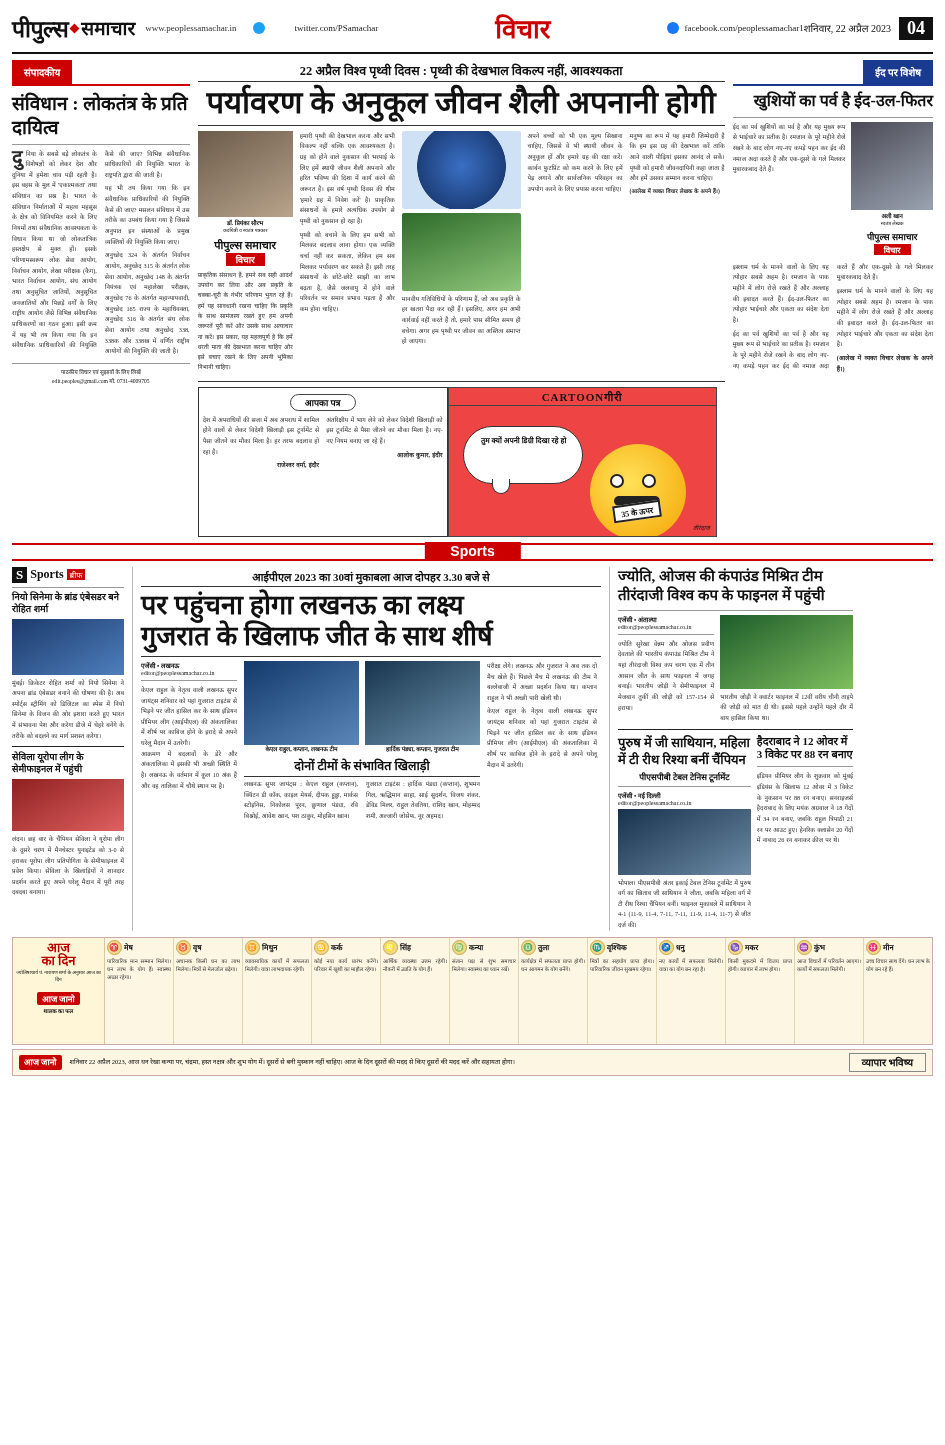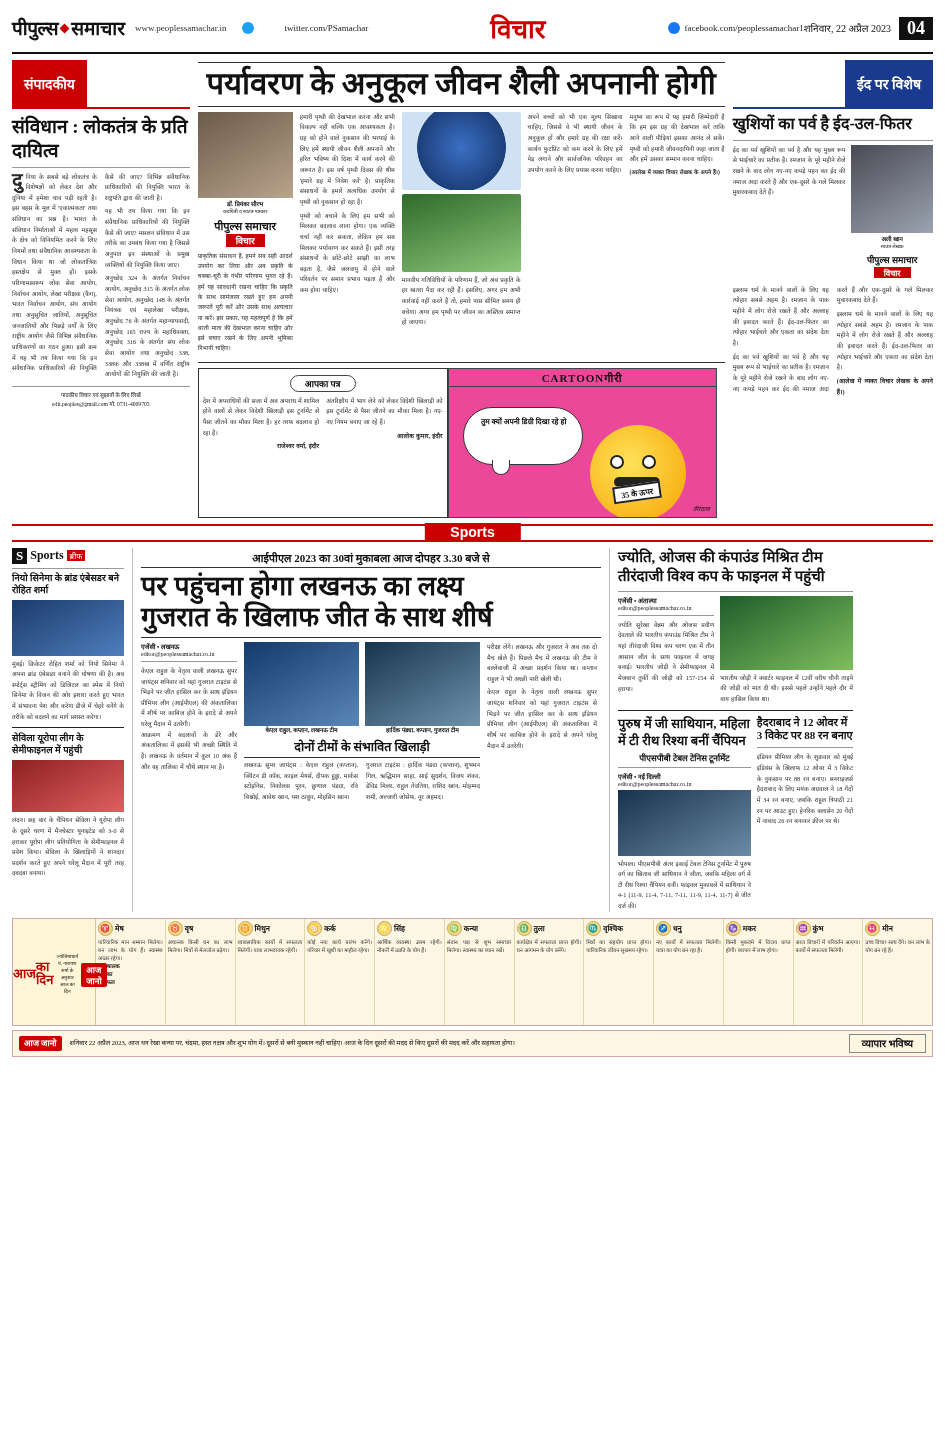--- a/index.html
+++ b/index.html
@@ -11,48 +11,48 @@
     color: #111;
     position: relative;
     overflow: hidden;
   }
   .page { width:945px; height:1445px; padding: 10px 12px; position:relative; }
 
   
   .masthead { display:flex; align-items:center; justify-content:space-between;
      border-bottom: 2px solid #111; padding-bottom:6px; }
   .logo { display:flex; align-items:center; gap:3px; font-weight:bold; }
-  .logo .l1 { font-size:19px; letter-spacing:-0.5px; }
+  .logo .l1 { font-size:23px; letter-spacing:-0.5px; }
   .logo .dot { width:7px;height:7px;background:#c00; transform:rotate(45deg); display:inline-block; }
   .logo .l2 { font-size:19px; }
   .site-url { font-size:9px; color:#333; margin-left:10px; }
   .social { display:flex; align-items:center; gap:5px; font-size:9px; color:#222; }
   .ico-circ { width:12px;height:12px;border-radius:50%; display:inline-block; }
   .tw { background:#1da1f2; }
   .fb { background:#1877f2; }
   .center-brand { font-size:26px; font-weight:bold; color:#c00; font-family:"Liberation Sans", sans-serif; }
   .date-box { display:flex; align-items:center; gap:8px; font-size:10px; }
   .pageno { background:#111; color:#fff; font-size:18px; font-weight:bold; padding:1px 8px; }
 
   
   .topstrip { display:flex; margin-top:6px; gap:8px; }
   .col-left { width:180px; }
   .col-mid { width:527px; }
   .col-right { width:203px; }
 
-  .sect-tag { display:inline-block; background:#1a3a8f; color:#fff; font-size:14px;
-     padding:14px 12px; font-weight:bold; }
+  .sect-tag { display:inline-block; background:#1a3a8f; color:#fff; font-size:10px;
+     padding:5px 12px; font-weight:bold; }
   .sect-tag.red { background:#c00; }
   .sect-rule { border-top:2px solid #1a3a8f; margin-top:0; }
 
   .hl-small { font-size:19px; font-weight:bold; line-height:1.25; margin:6px 0 4px; }
   .kicker { font-size:12.5px; font-weight:bold; text-align:center; margin:2px 0 2px; }
   .mainhead { font-size:31px; font-weight:bold; text-align:center; line-height:1.15; margin:0 0 4px; }
 
-  .rhead { font-size:16px; font-weight:bold; line-height:1.3; text-align:left; margin:5px 0; }
+  .rhead { font-size:16px; font-weight:bold; line-height:1.3; text-align:right; margin:5px 0; }
 
   
   .txt { font-size:6.2px; line-height:1.72; text-align:justify; color:#2a2a2a;
      font-family:"Liberation Serif", serif; word-spacing:0.5px; }
   .txt p { margin:0 0 3px; }
   .dropcap::first-letter { font-size:20px; font-weight:bold; float:left; line-height:0.85; padding-right:3px; }
 
   .cols2 { column-count:2; column-gap:8px; }
 
   .photo { background:linear-gradient(160deg,#7a93ad,#c3d2de); position:relative; overflow:hidden; }
@@ -63,21 +63,21 @@
   .badge-logo { display:flex;flex-direction:column;align-items:center;gap:1px; margin:4px 0; }
   .badge-logo .bl1 { font-size:11px; font-weight:bold; }
   .badge-logo .bl2 { background:#c00; color:#fff; font-size:9px; padding:0 10px; font-weight:bold; }
 
   .boxed { border:1px solid #333; padding:4px; }
 
   .letterhead { font-size:9px; font-weight:bold; text-align:center; border:1px solid #444;
       display:inline-block; padding:1px 14px; border-radius:9px; }
 
   .cartoon-box { border:1px solid #444; height:150px; position:relative; overflow:hidden;
-      background:#ec4899; }
+      background:#ef4444; }
   .cart-title { font-size:11px; font-weight:bold; text-align:center; border-bottom:1px solid #444;
       padding:1px 0; letter-spacing:1px; }
   .sun { position:absolute; right:30px; top:38px; width:96px;height:96px;border-radius:50%;
       background:radial-gradient(circle at 40% 40%, #ffe25a, #f5a300); }
   .cloud { position:absolute; left:14px; top:20px; width:120px; height:58px; background:#fff;
       border:1.6px solid #333; border-radius:30px; }
   .cloud:after{content:""; position:absolute; left:28px; top:52px; width:16px;height:14px;
       background:#fff;border:1.6px solid #333;border-top:none;border-radius:0 0 10px 10px;}
   .bubble-txt { position:absolute; left:24px; top:30px; width:102px; font-size:7.5px; font-weight:bold;
       text-align:center; line-height:1.3; z-index:3;}
@@ -101,22 +101,22 @@
   .sporthead { font-size:27px; font-weight:bold; line-height:1.15; }
   .subhead-r { font-size:15px; font-weight:bold; line-height:1.3; }
 
   .probables-title { font-size:12.5px; font-weight:bold; text-align:center; margin:4px 0 2px; }
 
   .hr-thin { border-top:1px solid #999; margin:4px 0; }
   .hr-dark { border-top:1.6px solid #222; margin:5px 0; }
 
   
   .horo { margin-top:6px; border:1px solid #caa; background:#fdf6e3; display:flex; height:108px; }
-  .horo-left { width:83px; background:#fff6d8; border-right:1px solid #d8c79a;
-      display:flex;flex-direction:row;align-items:center;justify-content:flex-start; padding-top:3px;}
+  .horo-left { width:92px; background:#fff6d8; border-right:1px solid #d8c79a;
+      display:flex;flex-direction:column;align-items:center;justify-content:flex-start; padding-top:3px;}
   .horo-left .t1 { font-size:13px;font-weight:bold;color:#b00;line-height:1; }
   .horo-left .t2 { font-size:13px;font-weight:bold;color:#b00;line-height:1; }
   .zsign { flex:1; border-right:1px solid #e3d6ae; padding:2px 2px 0; }
   .zsign:last-child{border-right:none;}
   .zhead { display:flex; align-items:center; gap:2px; justify-content:flex-start; }
   .zcircle { width:15px;height:15px;border-radius:50%; background:#f2d98a; border:1px solid #c8a84b;
       display:flex;align-items:center;justify-content:center; font-size:8px; }
   .zname { font-size:7.5px; font-weight:bold; }
   .ztxt { font-size:5.4px; line-height:1.5; text-align:justify; margin-top:2px; color:#333; }
 
@@ -175,20 +175,21 @@
       </div>
       <div class="hr-thin" style="margin-top:6px;"></div>
       <div style="font-size:5.6px;line-height:1.6;text-align:center;">
         <div>पाठकीय विचार एवं सुझावों के लिए लिखें</div>
         <div><span>edit.peoples@gmail.com</span>
              <span>मो. 0731-4009705</span></div>
       </div>
     </div>
 
     <div class="col-mid">
+      <div class="kicker">22 अप्रैल विश्व पृथ्वी दिवस : पृथ्वी की देखभाल विकल्प नहीं, आवश्यकता</div>
       <div style="border-top:1px solid #333;margin:2px 0 3px;"></div>
       <div class="mainhead">पर्यावरण के अनुकूल जीवन शैली अपनानी होगी</div>
       <div style="border-top:1px solid #333;margin:3px 0 5px;"></div>
 
       <div style="display:flex;gap:7px;">
 
         <div style="width:96px;">
           <div class="photo portrait" style="height:86px;"></div>
           <div class="caption">डॉ. प्रियंका सौरभ</div>
           <div style="font-size:5px;text-align:center;">कवयित्री व स्वतंत्र पत्रकार</div>

